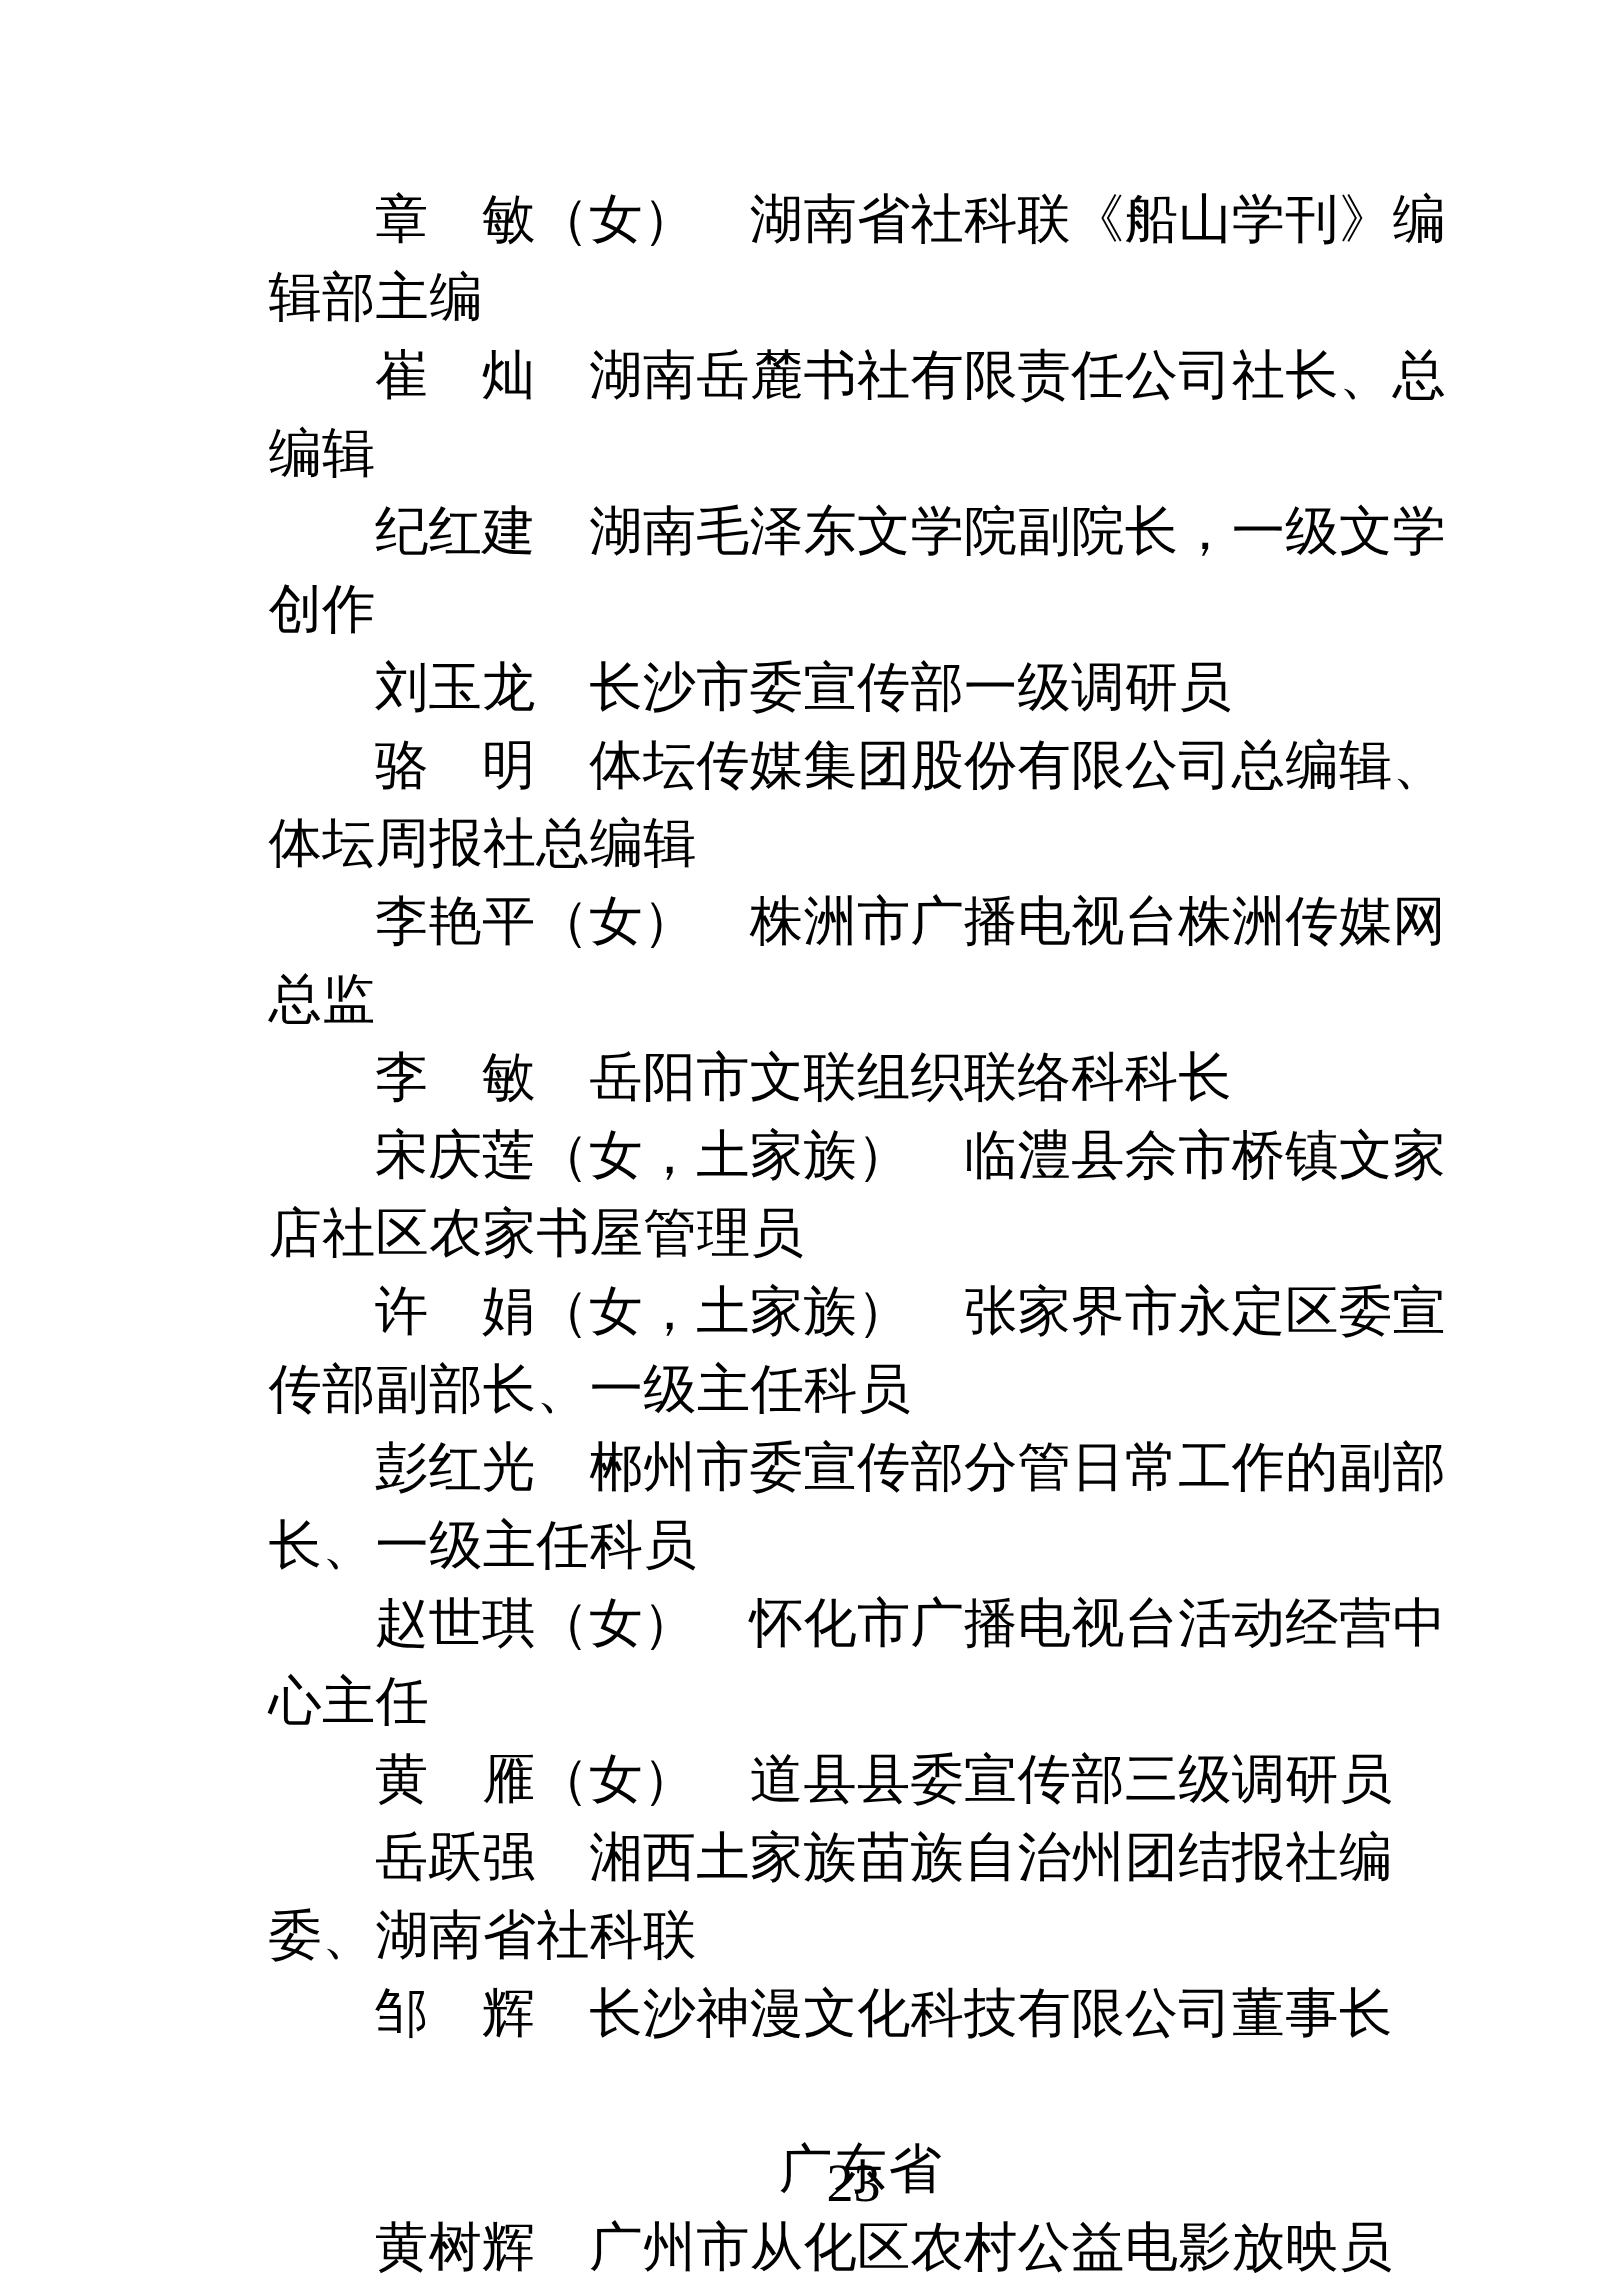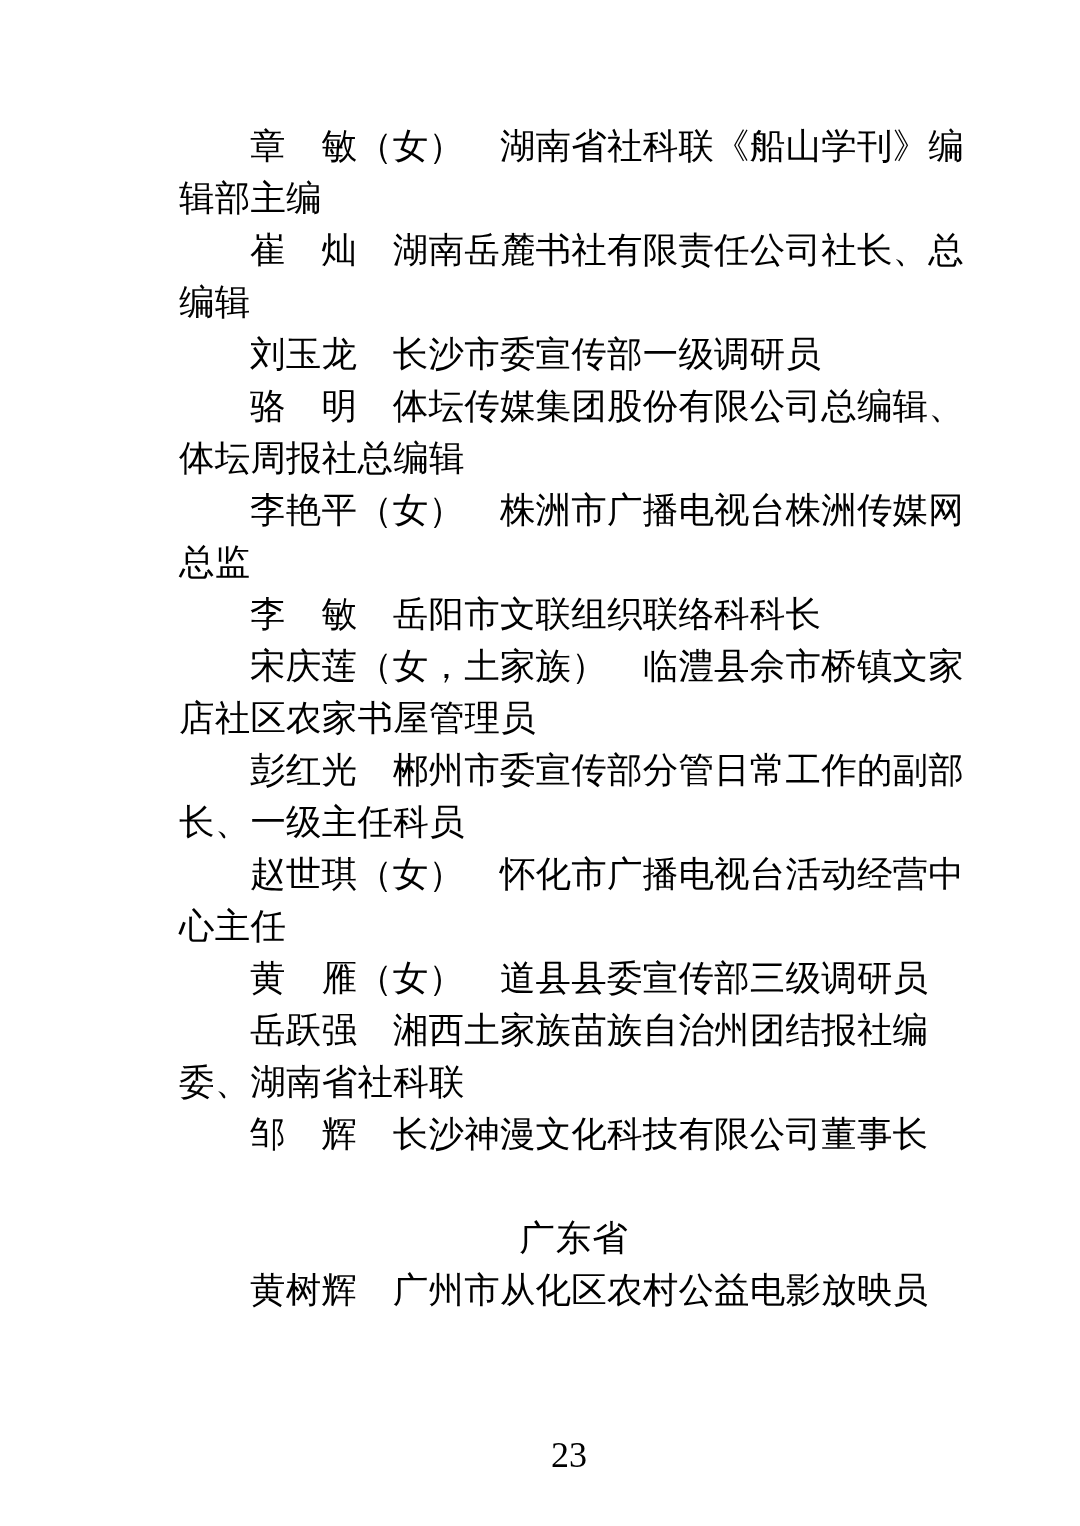--- a/index.html
+++ b/index.html
@@ -54,25 +54,27 @@
   }
 </style>
 </head>
 <body>
 
 <div class="page">
   <div class="content">
 
     <p class="entry">章　敏（女）　湖南省社科联《船山学刊》编辑部主编</p>
     <p class="entry">崔　灿　湖南岳麓书社有限责任公司社长、总编辑</p>
+    <p class="entry">纪红建　湖南毛泽东文学院副院长，一级文学创作</p>
     <p class="entry">刘玉龙　长沙市委宣传部一级调研员</p>
     <p class="entry">骆　明　体坛传媒集团股份有限公司总编辑、体坛周报社总编辑</p>
     <p class="entry">李艳平（女）　株洲市广播电视台株洲传媒网总监</p>
     <p class="entry">李　敏　岳阳市文联组织联络科科长</p>
     <p class="entry">宋庆莲（女，土家族）　临澧县佘市桥镇文家店社区农家书屋管理员</p>
+    <p class="entry">许　娟（女，土家族）　张家界市永定区委宣传部副部长、一级主任科员</p>
     <p class="entry">彭红光　郴州市委宣传部分管日常工作的副部长、一级主任科员</p>
     <p class="entry">赵世琪（女）　怀化市广播电视台活动经营中心主任</p>
     <p class="entry">黄　雁（女）　道县县委宣传部三级调研员</p>
     <p class="entry">岳跃强　湘西土家族苗族自治州团结报社编委、湖南省社科联</p>
     <p class="entry">邹　辉　长沙神漫文化科技有限公司董事长</p>
 
     <div class="spacer-block"></div>
 
     <p class="section-heading">广东省</p>
 

